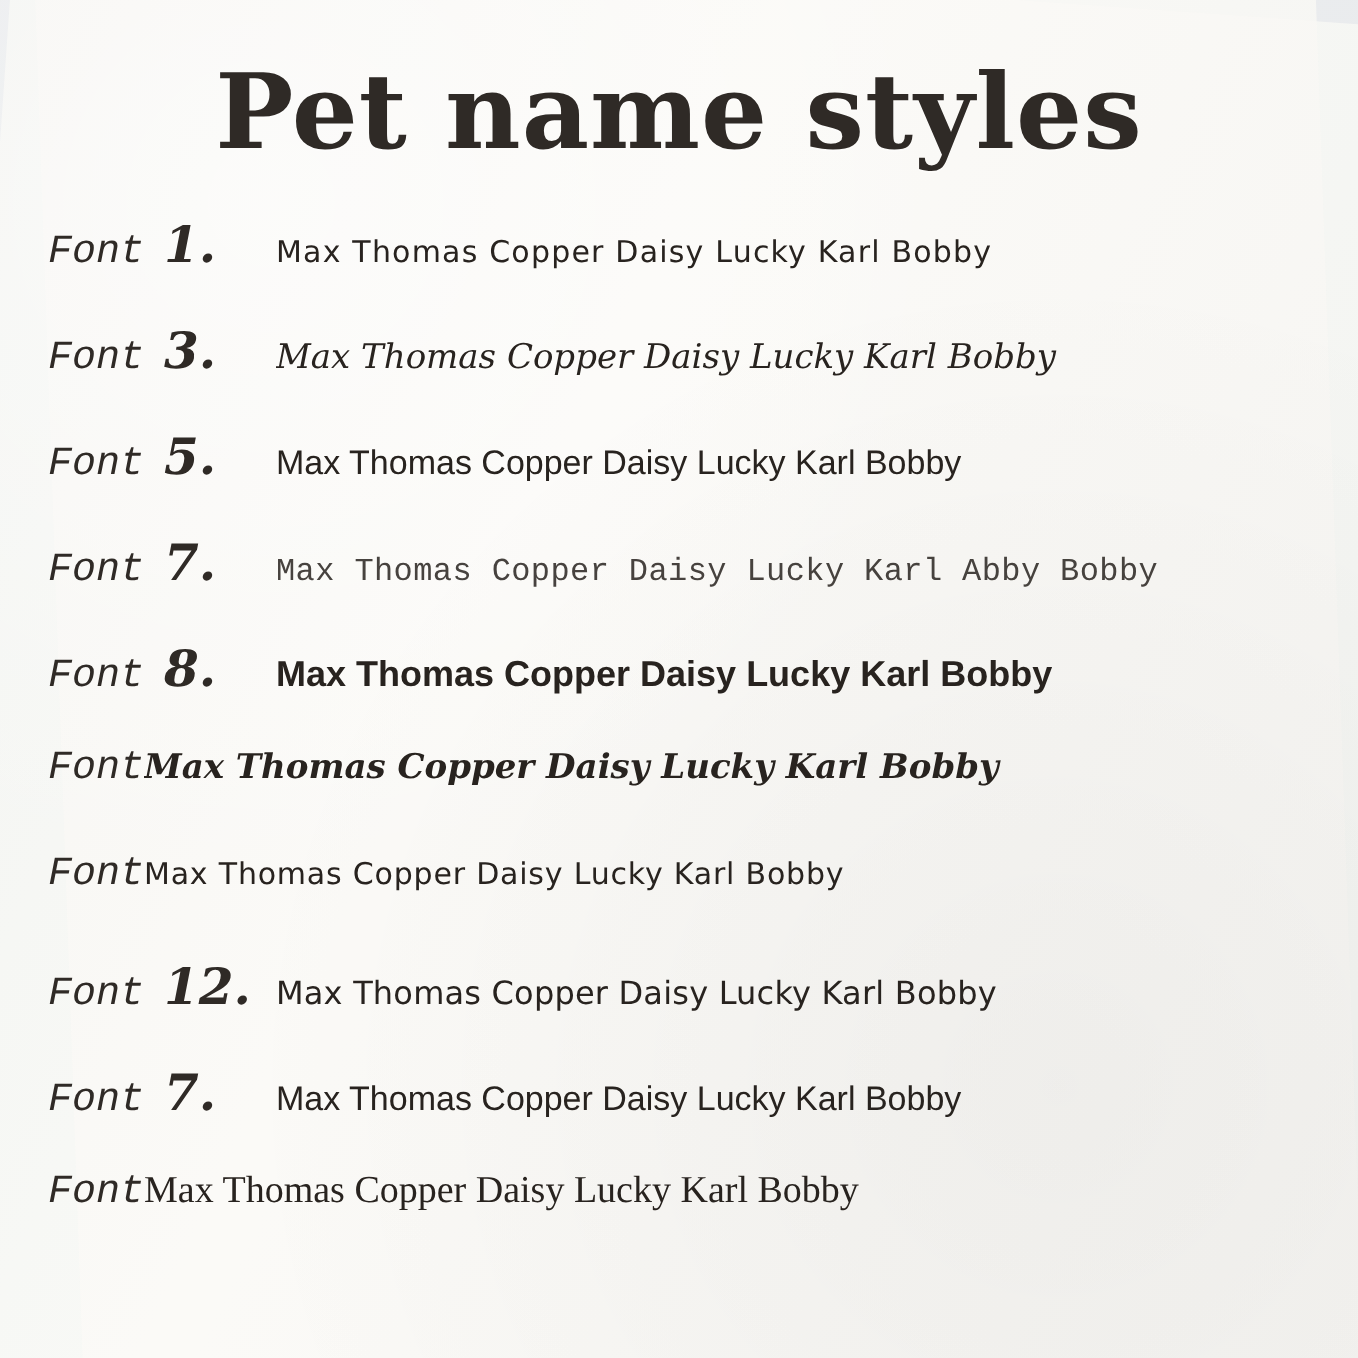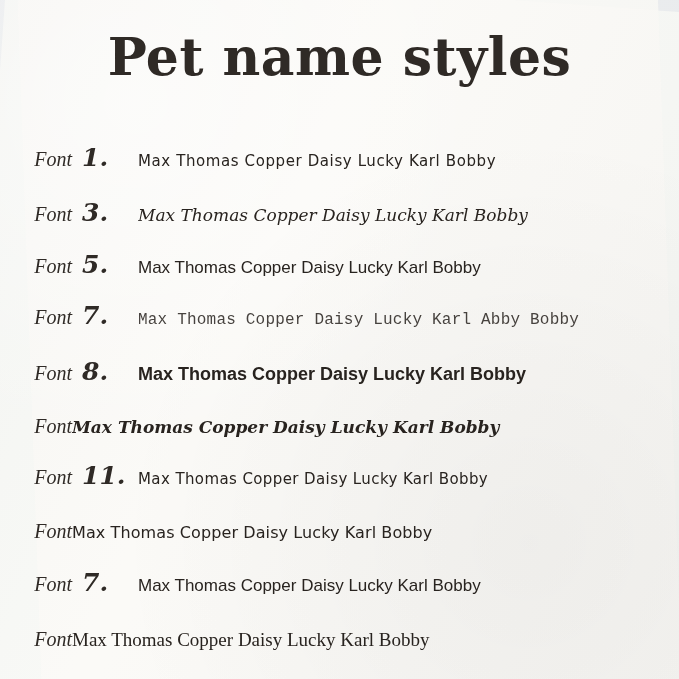--- a/index.html
+++ b/index.html
@@ -92,21 +92,21 @@
 
   .row {
     display: flex;
     align-items: baseline;
     height: 53px;
   }
 
   .label {
     width: 72px;
     text-align: right;
-    font-family: Liberation Serif, serif;
+    font-family: Liberation Mono, monospace;
     font-style: italic;
     font-size: 20px;
     color: #2f2a26;
     flex: 0 0 auto;
   }
 
   .num {
     width: 56px;
     text-align: left;
     padding-left: 10px;
@@ -116,21 +116,20 @@
     font-size: 25px;
     color: #2f2a26;
     flex: 0 0 auto;
   }
 
   .sample {
     flex: 1 1 auto;
     color: #28231f;
     white-space: nowrap;
     overflow: hidden;
-    margin-top: 44px;
   }
 
   
   .s1 {
     font-family: "DejaVu Sans", sans-serif;
     font-size: 15px;
     letter-spacing: 0.6px;
   }
   .s3 {
     font-family: "DejaVu Serif", serif;
@@ -221,26 +220,26 @@
         <div class="sample s8">Max Thomas Copper Daisy Lucky Karl Bobby</div>
       </div>
 
       <div class="row">
         <div class="label">Font</div>
         <div class="sample s10">Max Thomas Copper Daisy Lucky Karl Bobby</div>
       </div>
 
       <div class="row">
         <div class="label">Font</div>
-        <div class="num">11.</div>
         <div class="sample s11">Max Thomas Copper Daisy Lucky Karl Bobby</div>
       </div>
 
       <div class="row">
         <div class="label">Font</div>
+        <div class="num">12.</div>
         <div class="sample s12">Max Thomas Copper Daisy Lucky Karl Bobby</div>
       </div>
 
       <div class="row">
         <div class="label">Font</div>
         <div class="num">7.</div>
         <div class="sample s13">Max Thomas Copper Daisy Lucky Karl Bobby</div>
       </div>
 
       <div class="row">

